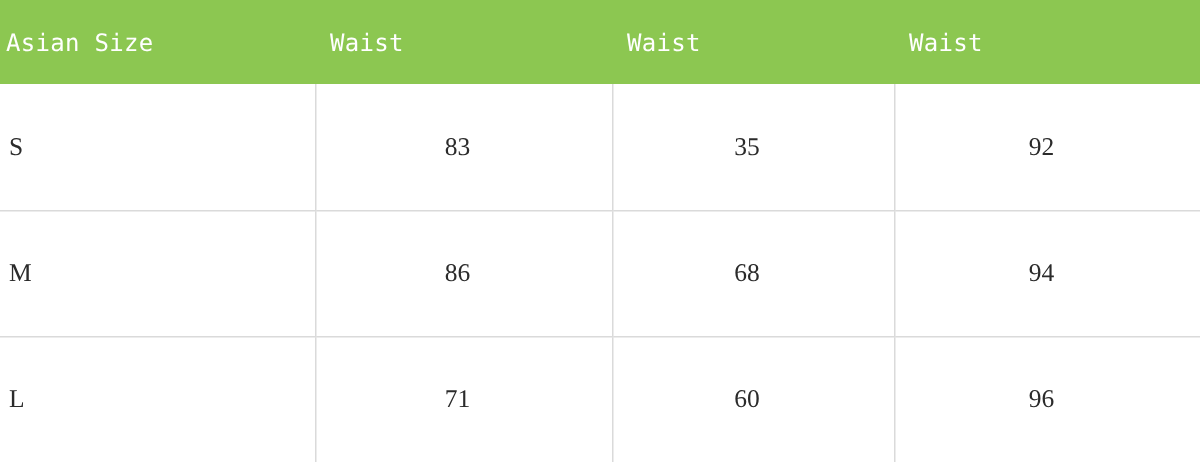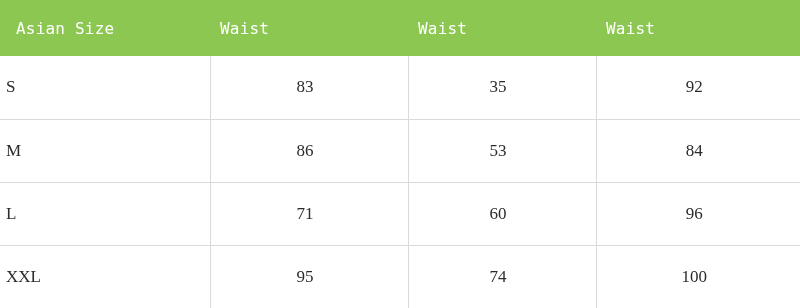--- a/index.html
+++ b/index.html
@@ -38,21 +38,21 @@
     font-size: 16px;
     font-weight: normal;
     text-align: left;
     padding: 0 0 0 10px;
     vertical-align: middle;
     border: none;
     letter-spacing: 0.2px;
     white-space: nowrap;
   }
   .size-chart th.th-size {
-    padding-left: 16px;
+    padding-left: 4px;
   }
 
   
   .size-chart tbody tr {
     height: 50.4px;
   }
   .size-chart td {
     background: #ffffff;
     color: #2b2b2b;
     font-family: "Liberation Serif", "DejaVu Serif", serif;
@@ -101,29 +101,23 @@
   <tbody>
     <tr>
       <td class="cell-size">S</td>
       <td class="cell-num">83</td>
       <td class="cell-num">35</td>
       <td class="cell-num last-col">92</td>
     </tr>
     <tr>
       <td class="cell-size">M</td>
       <td class="cell-num">86</td>
-      <td class="cell-num">53</td>
-      <td class="cell-num last-col">84</td>
+      <td class="cell-num">68</td>
+      <td class="cell-num last-col">94</td>
     </tr>
     <tr>
       <td class="cell-size">L</td>
       <td class="cell-num">71</td>
       <td class="cell-num">60</td>
       <td class="cell-num last-col">96</td>
     </tr>
-    <tr>
-      <td class="cell-size">XXL</td>
-      <td class="cell-num">95</td>
-      <td class="cell-num">74</td>
-      <td class="cell-num last-col">100</td>
-    </tr>
   </tbody>
 </table>
 
 </body></html>

